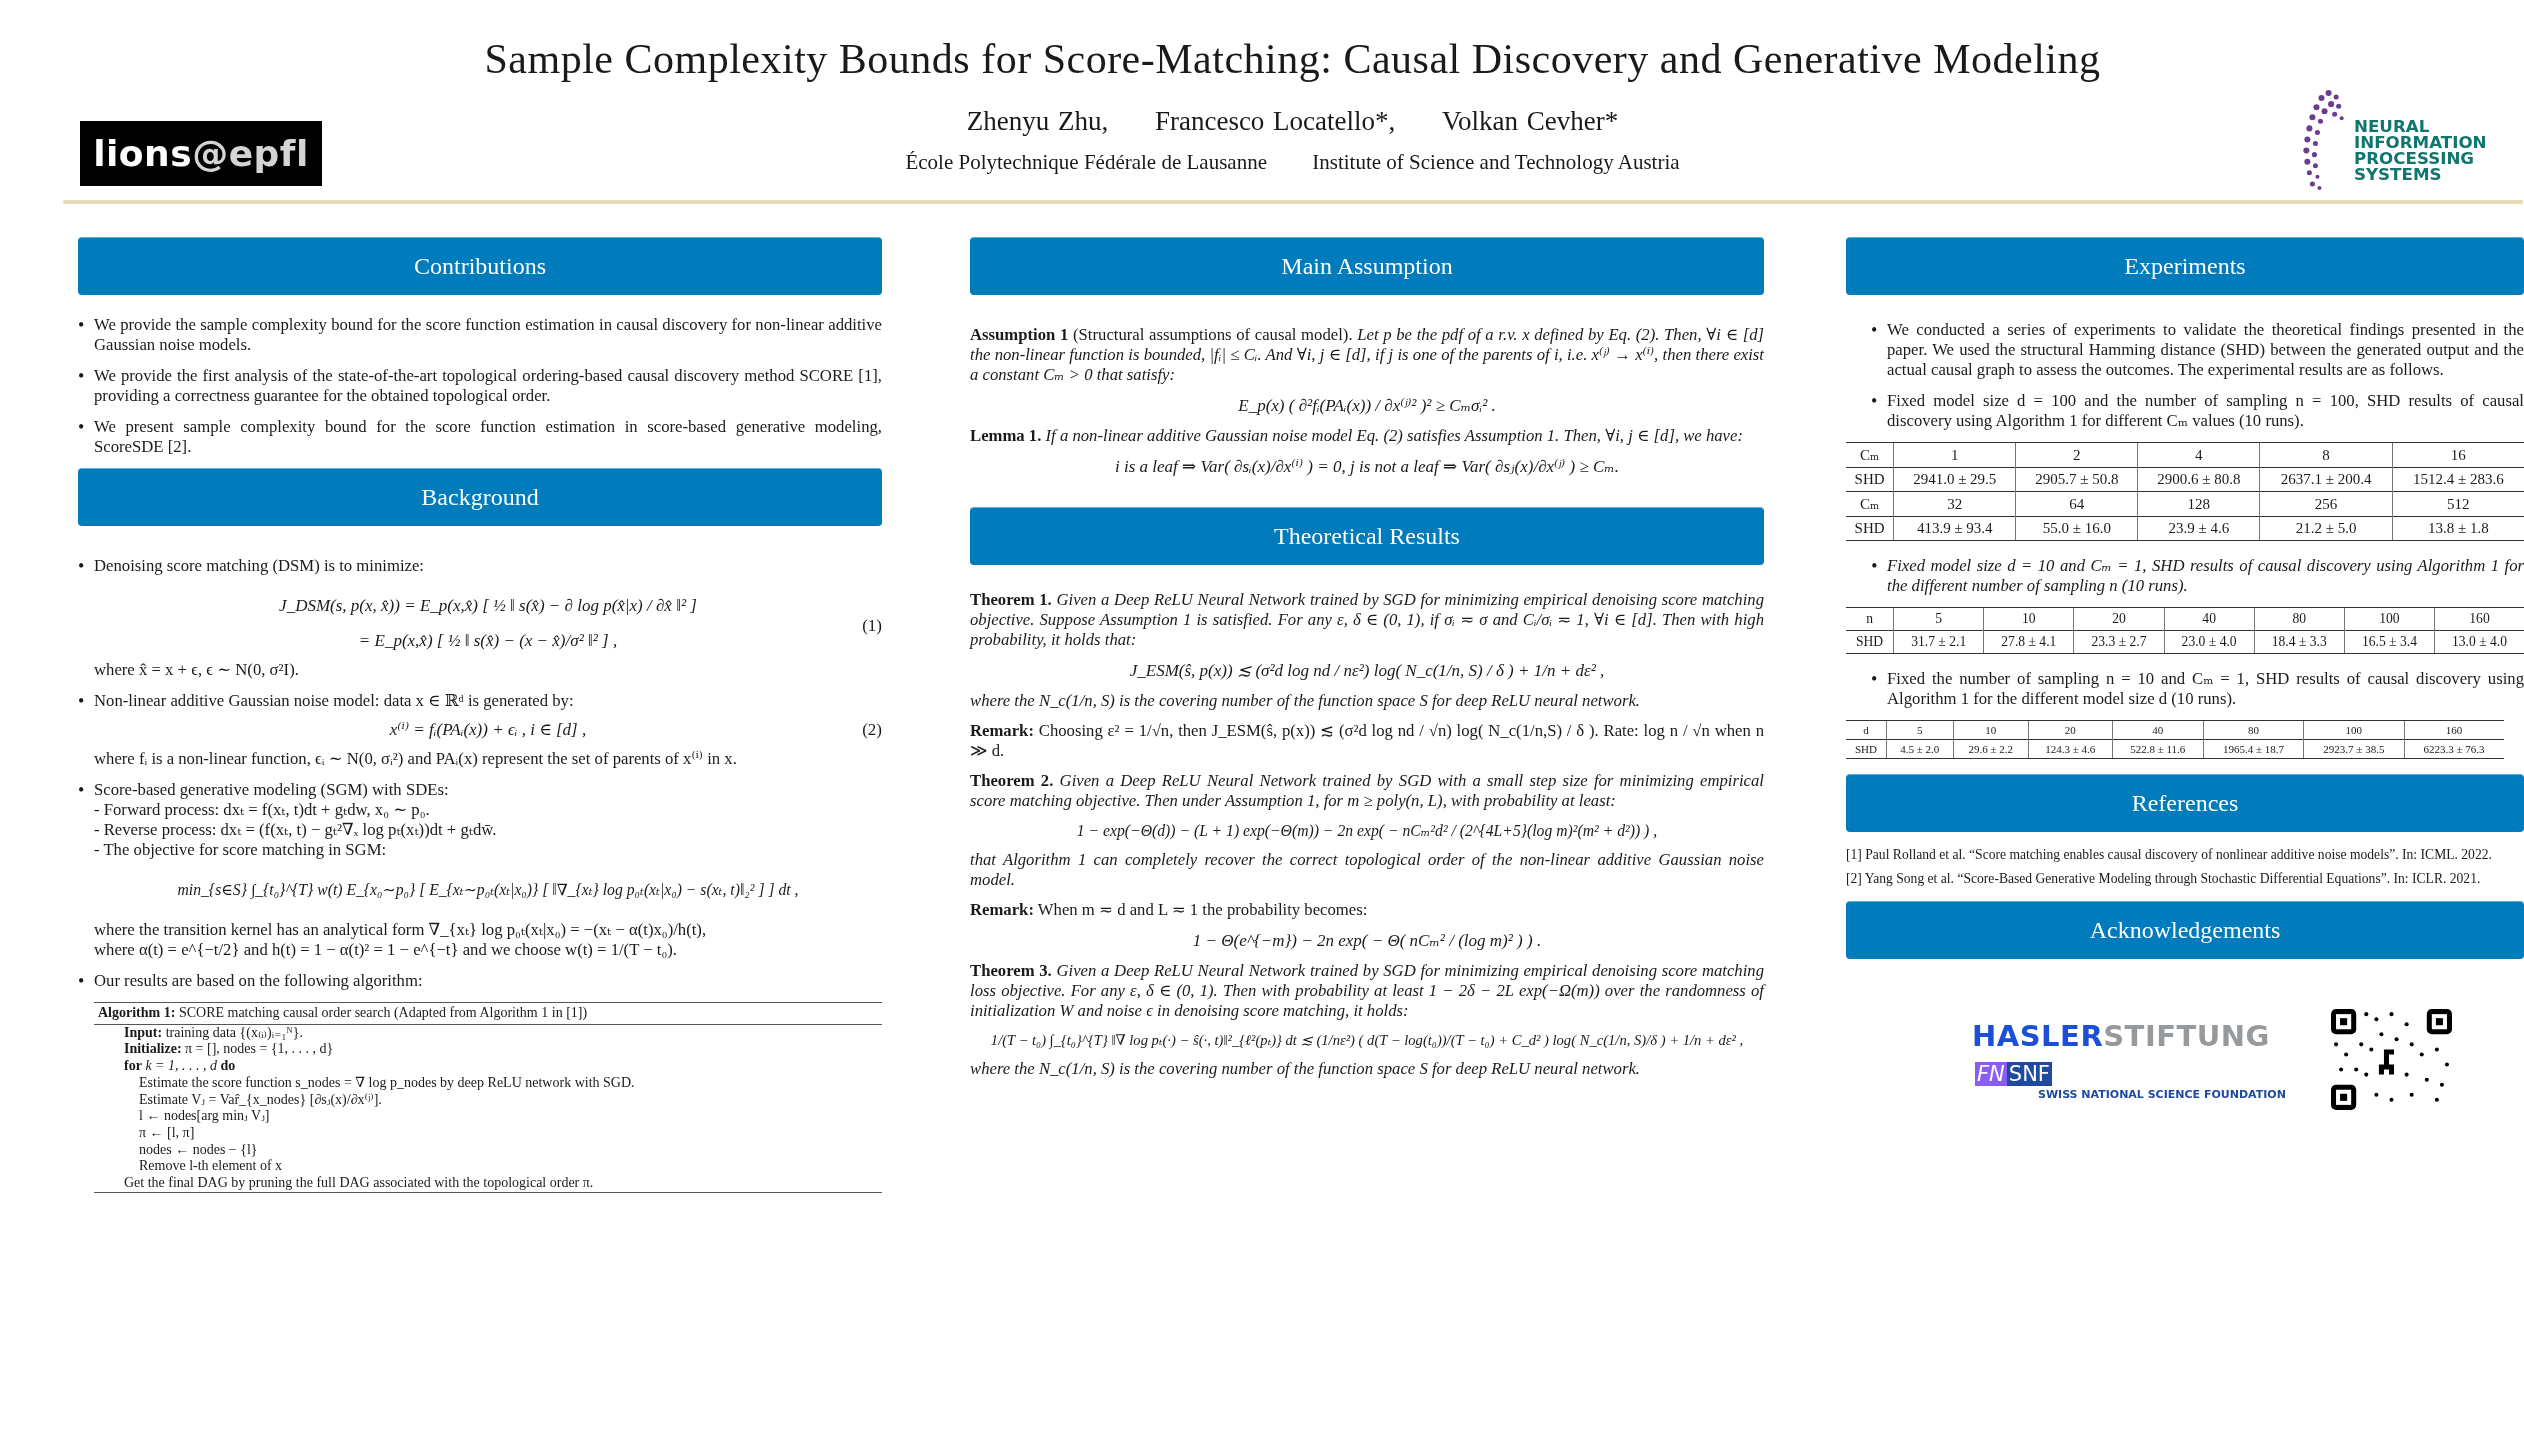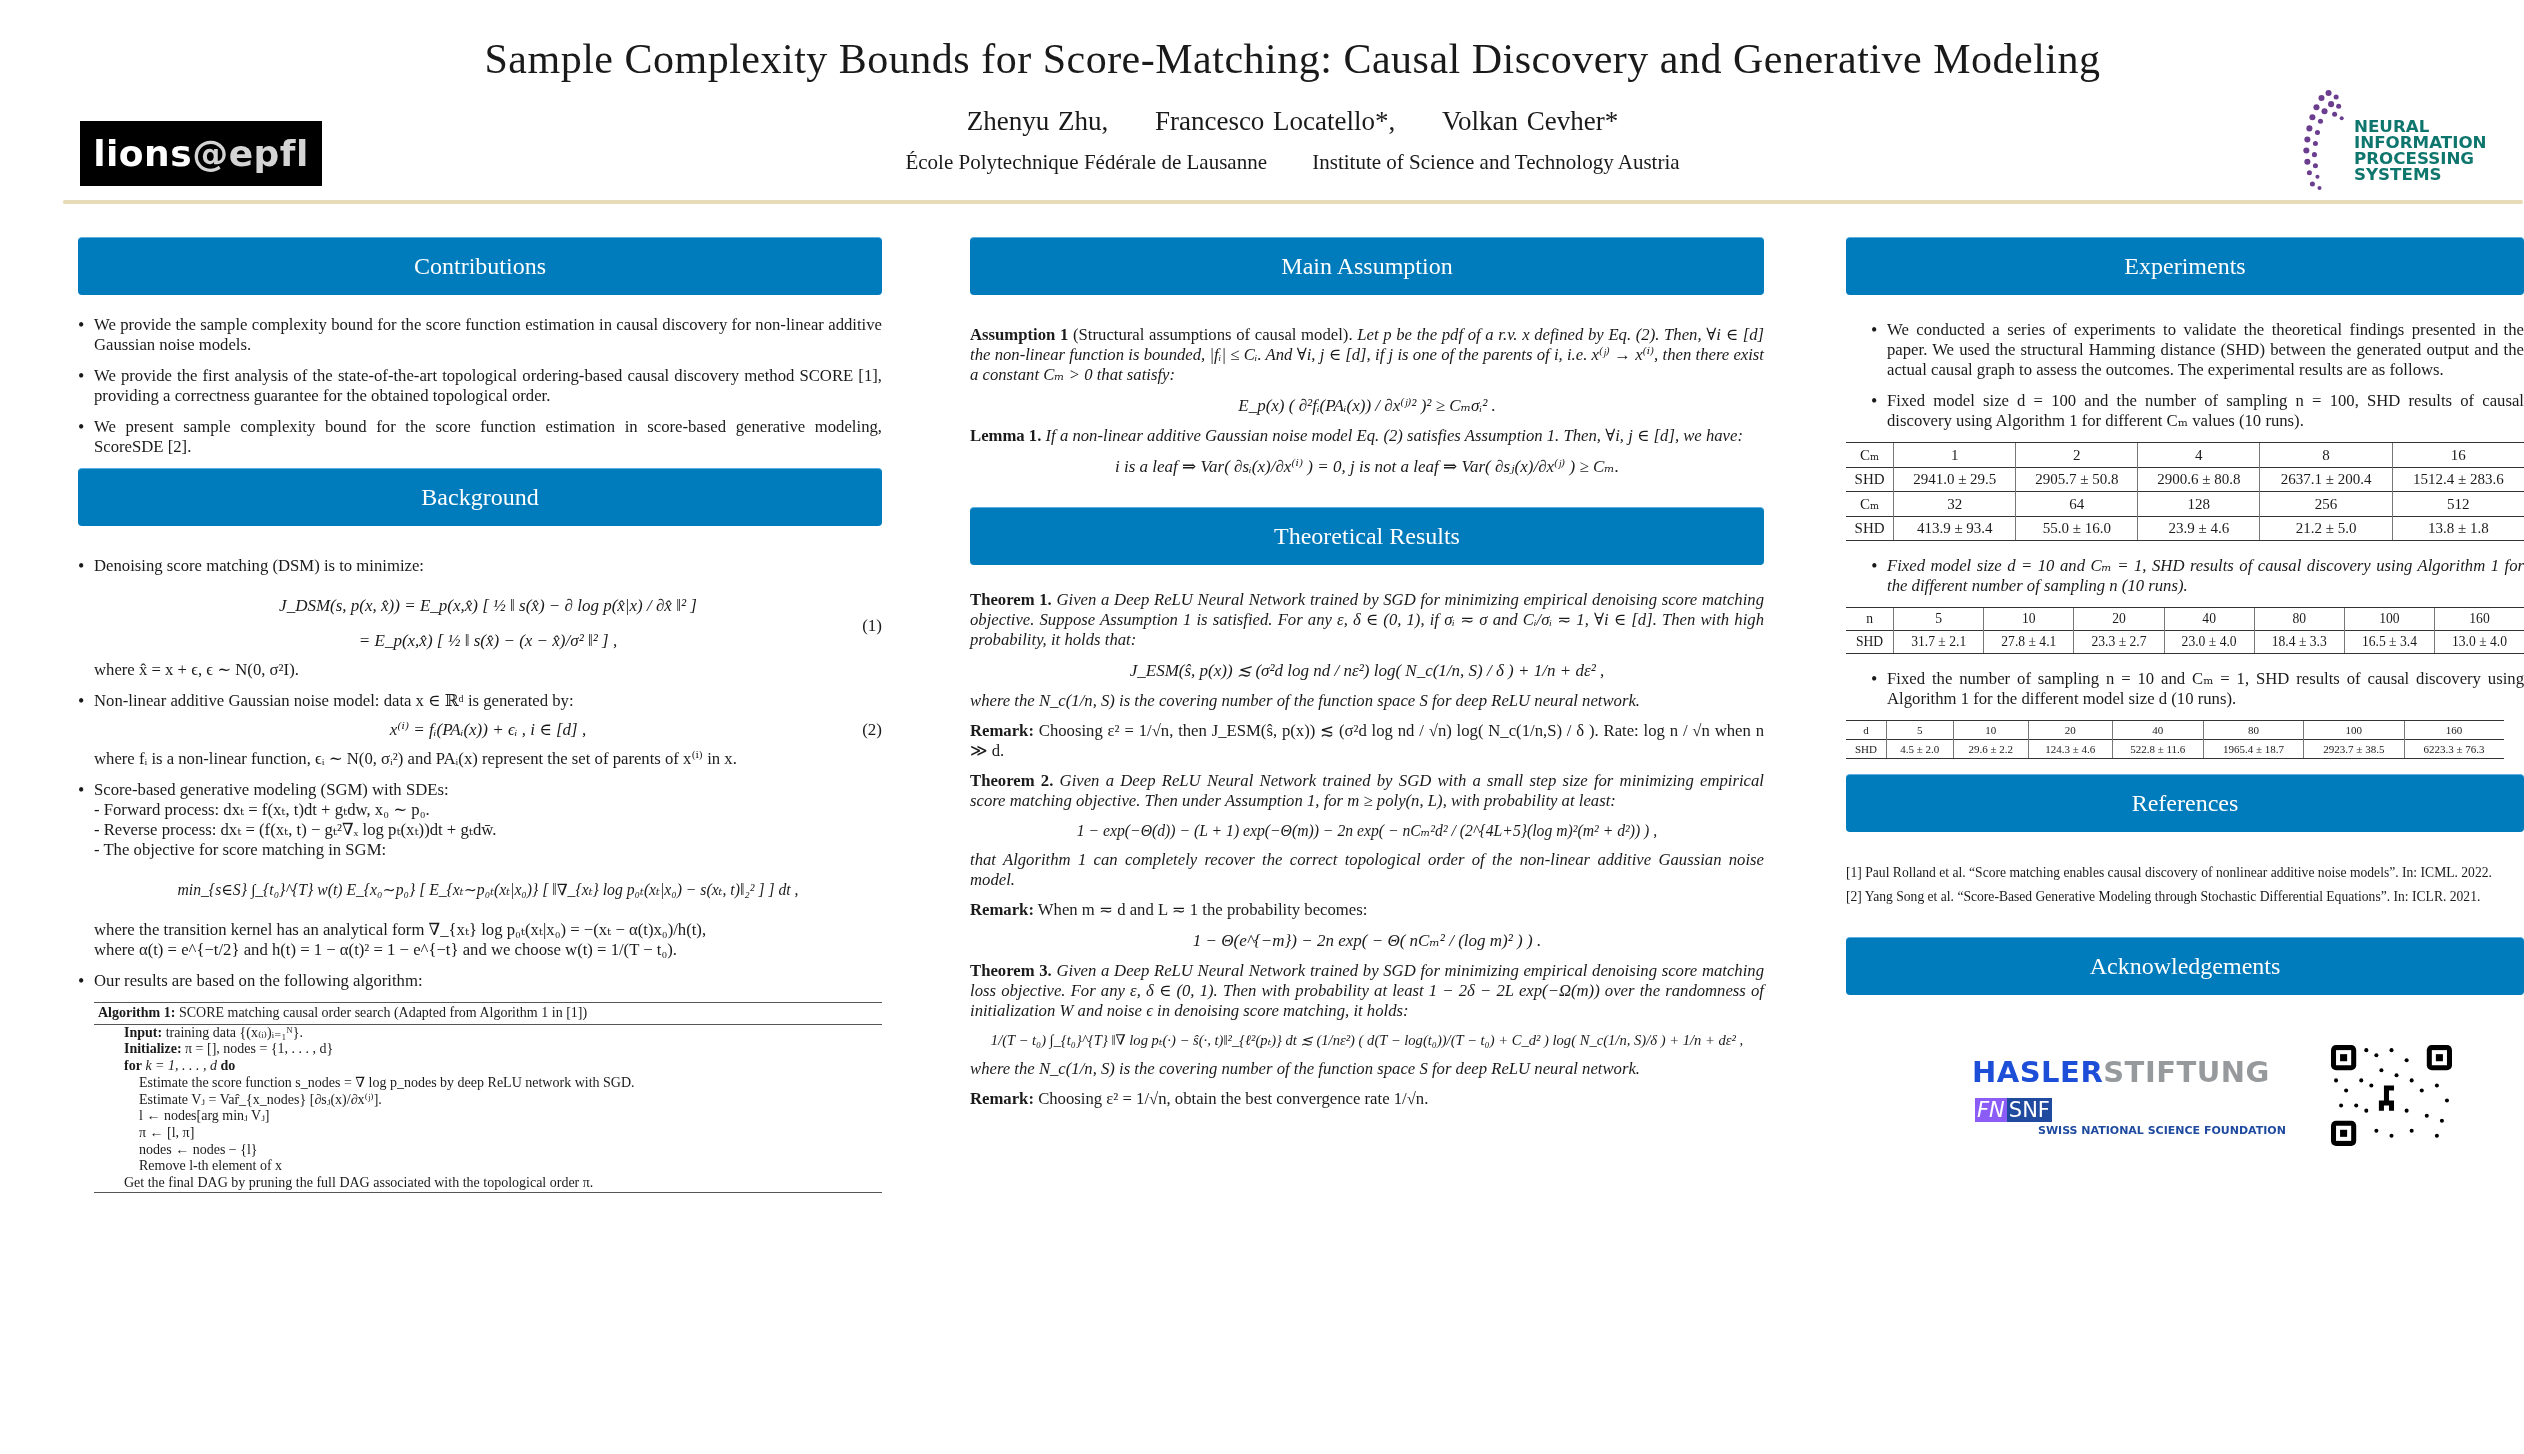--- a/index.html
+++ b/index.html
@@ -49,21 +49,21 @@
   .thm b { font-weight:bold; }
   .thm i { font-style:italic; }
   table.res { border-collapse:collapse; width:100%; font-size:15px; margin:9px 0 15px 0; }
   table.res.small { font-size:13.6px; }
   table.res.tiny { font-size:11px; width:97%; }
   table.res td { text-align:center; padding:3px 2px; border-left:0.5px solid #777; }
   table.res td:first-child { border-left:none; }
   table.res tr.top td { border-top:1.5px solid #333; }
   table.res tr.mid td { border-top:1.5px solid #333; }
   table.res tr.bot td { border-bottom:1.5px solid #333; }
-  .refs { font-size:13.6px; line-height:17px; margin:32px 0; }
+  .refs { font-size:13.6px; line-height:17px; margin:14px 0; }
   .refs div { margin-bottom:7px; padding-left:20px; text-indent:-20px; }
   .ack-logos { position:relative; height:121px; margin-top:50px; }
   .hasler { position:absolute; left:126px; top:10px; font-family:"DejaVu Sans",sans-serif;
             font-weight:bold; font-size:29px; letter-spacing:0.5px; }
   .hasler .a { color:#1d4ed8; } .hasler .b { color:#979a9d; }
   .snf { position:absolute; left:129px; top:53px; }
   .snf .box { display:inline-block; font-family:"DejaVu Sans",sans-serif; font-size:21px;
               color:#fff; padding:0 2px; }
   .snf .g { background:#8b5cf6;font-style:italic; } .snf .bl { background:#1f4aa0; }
   .snf .lbl { font-family:"DejaVu Sans",sans-serif; font-weight:bold; font-size:11px;
@@ -217,24 +217,20 @@
     <b>Remark:</b>
     <span>When m ≂ d and L ≂ 1 the probability becomes:</span>
   </div>
   <div class="eq">1 − Θ(e^{−m}) − 2n exp( − Θ( nCₘ² / (log m)² ) ) .</div>
   <div class="thm">
     <b>Theorem 3.</b>
     <i>Given a Deep ReLU Neural Network trained by SGD for minimizing empirical denoising score matching loss objective. For any ε, δ ∈ (0, 1). Then with probability at least 1 − 2δ − 2L exp(−Ω(m)) over the randomness of initialization W and noise ϵ in denoising score matching, it holds:</i>
   </div>
   <div class="eq" style="font-size:14.6px;">1/(T − t₀) ∫_{t₀}^{T} ‖∇ log pₜ(·) − ŝ(·, t)‖²_{ℓ²(pₜ)} dt ≲ (1/nε²) ( d(T − log(t₀))/(T − t₀) + C_d² ) log( N_c(1/n, S)/δ ) + 1/n + dε² ,</div>
   <div class="thm"><i>where the N_c(1/n, S) is the covering number of the function space S for deep ReLU neural network.</i></div>
-  <div class="thm">
-    <b>Remark:</b>
-    <span>Choosing ε² = 1/√n, obtain the best convergence rate 1/√n.</span>
-  </div>
 </div>
 
 <div class="col col3">
   <div class="hdr">Experiments</div>
   <ul class="bul body-text" style="margin-top:25px; padding-left:25px;">
     <li>We conducted a series of experiments to validate the theoretical findings presented in the paper. We used the structural Hamming distance (SHD) between the generated output and the actual causal graph to assess the outcomes. The experimental results are as follows.</li>
     <li>Fixed model size d = 100 and the number of sampling n = 100, SHD results of causal discovery using Algorithm 1 for different Cₘ values (10 runs).</li>
   </ul>
   <table class="res">
     <tbody>

